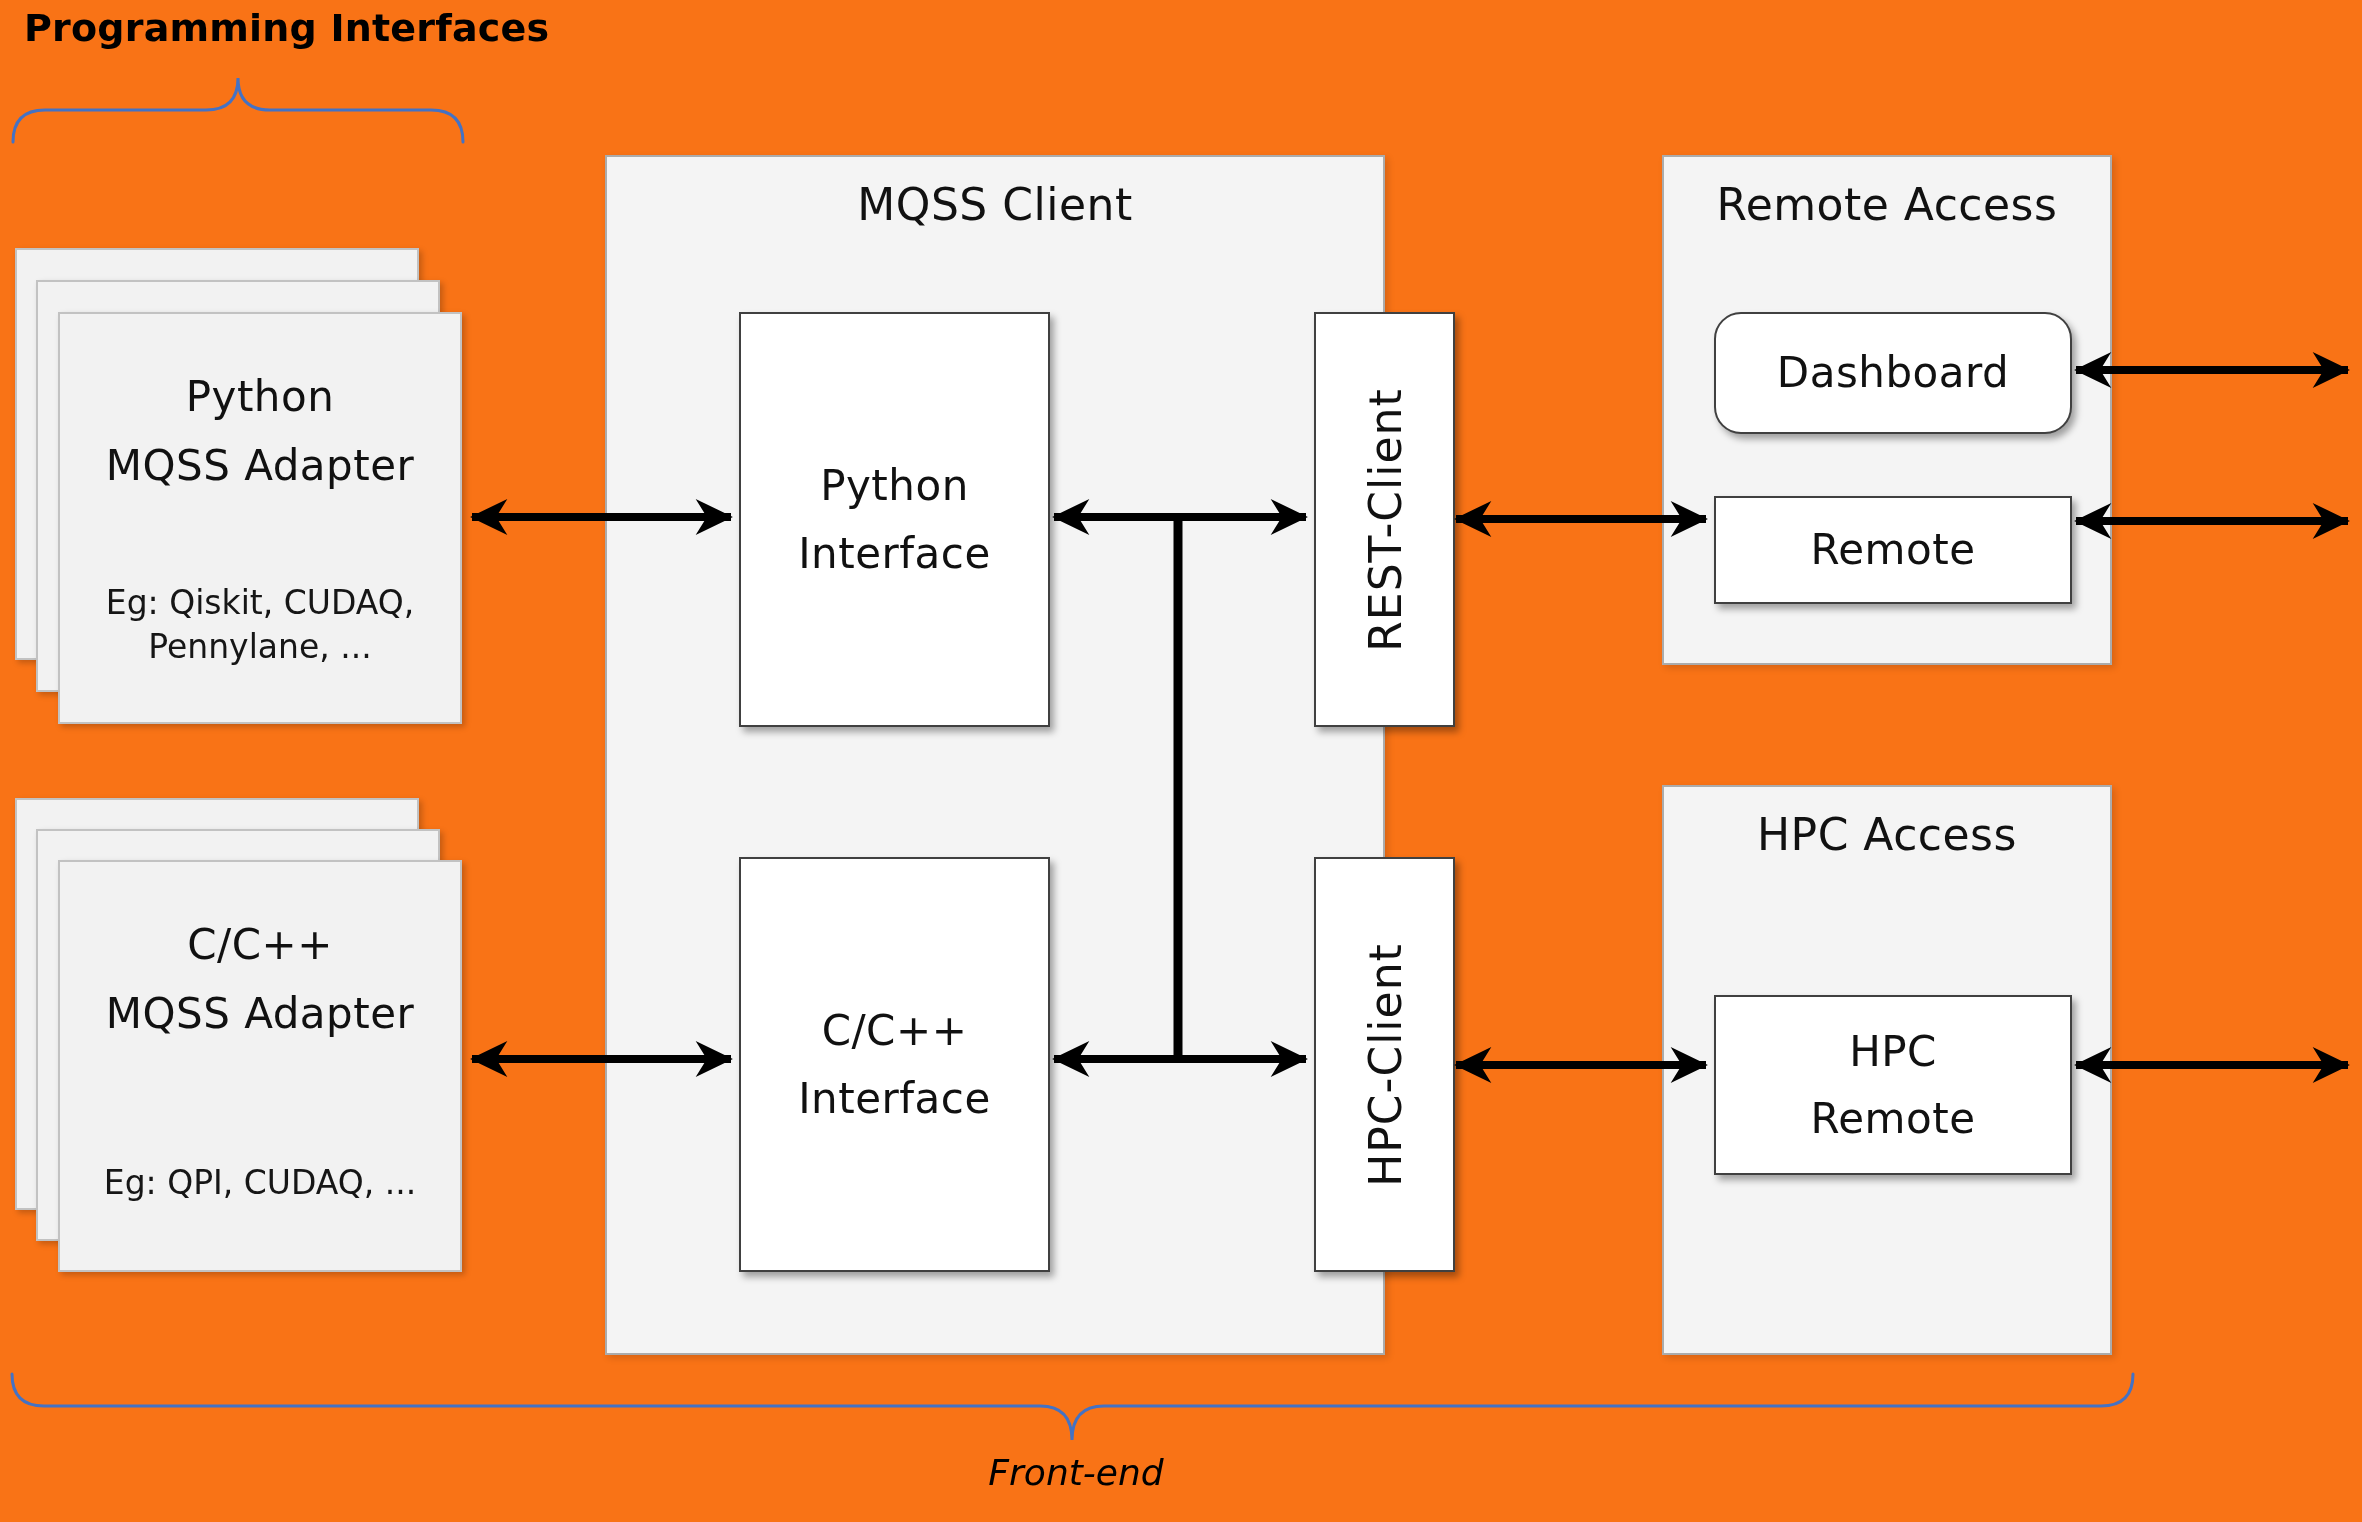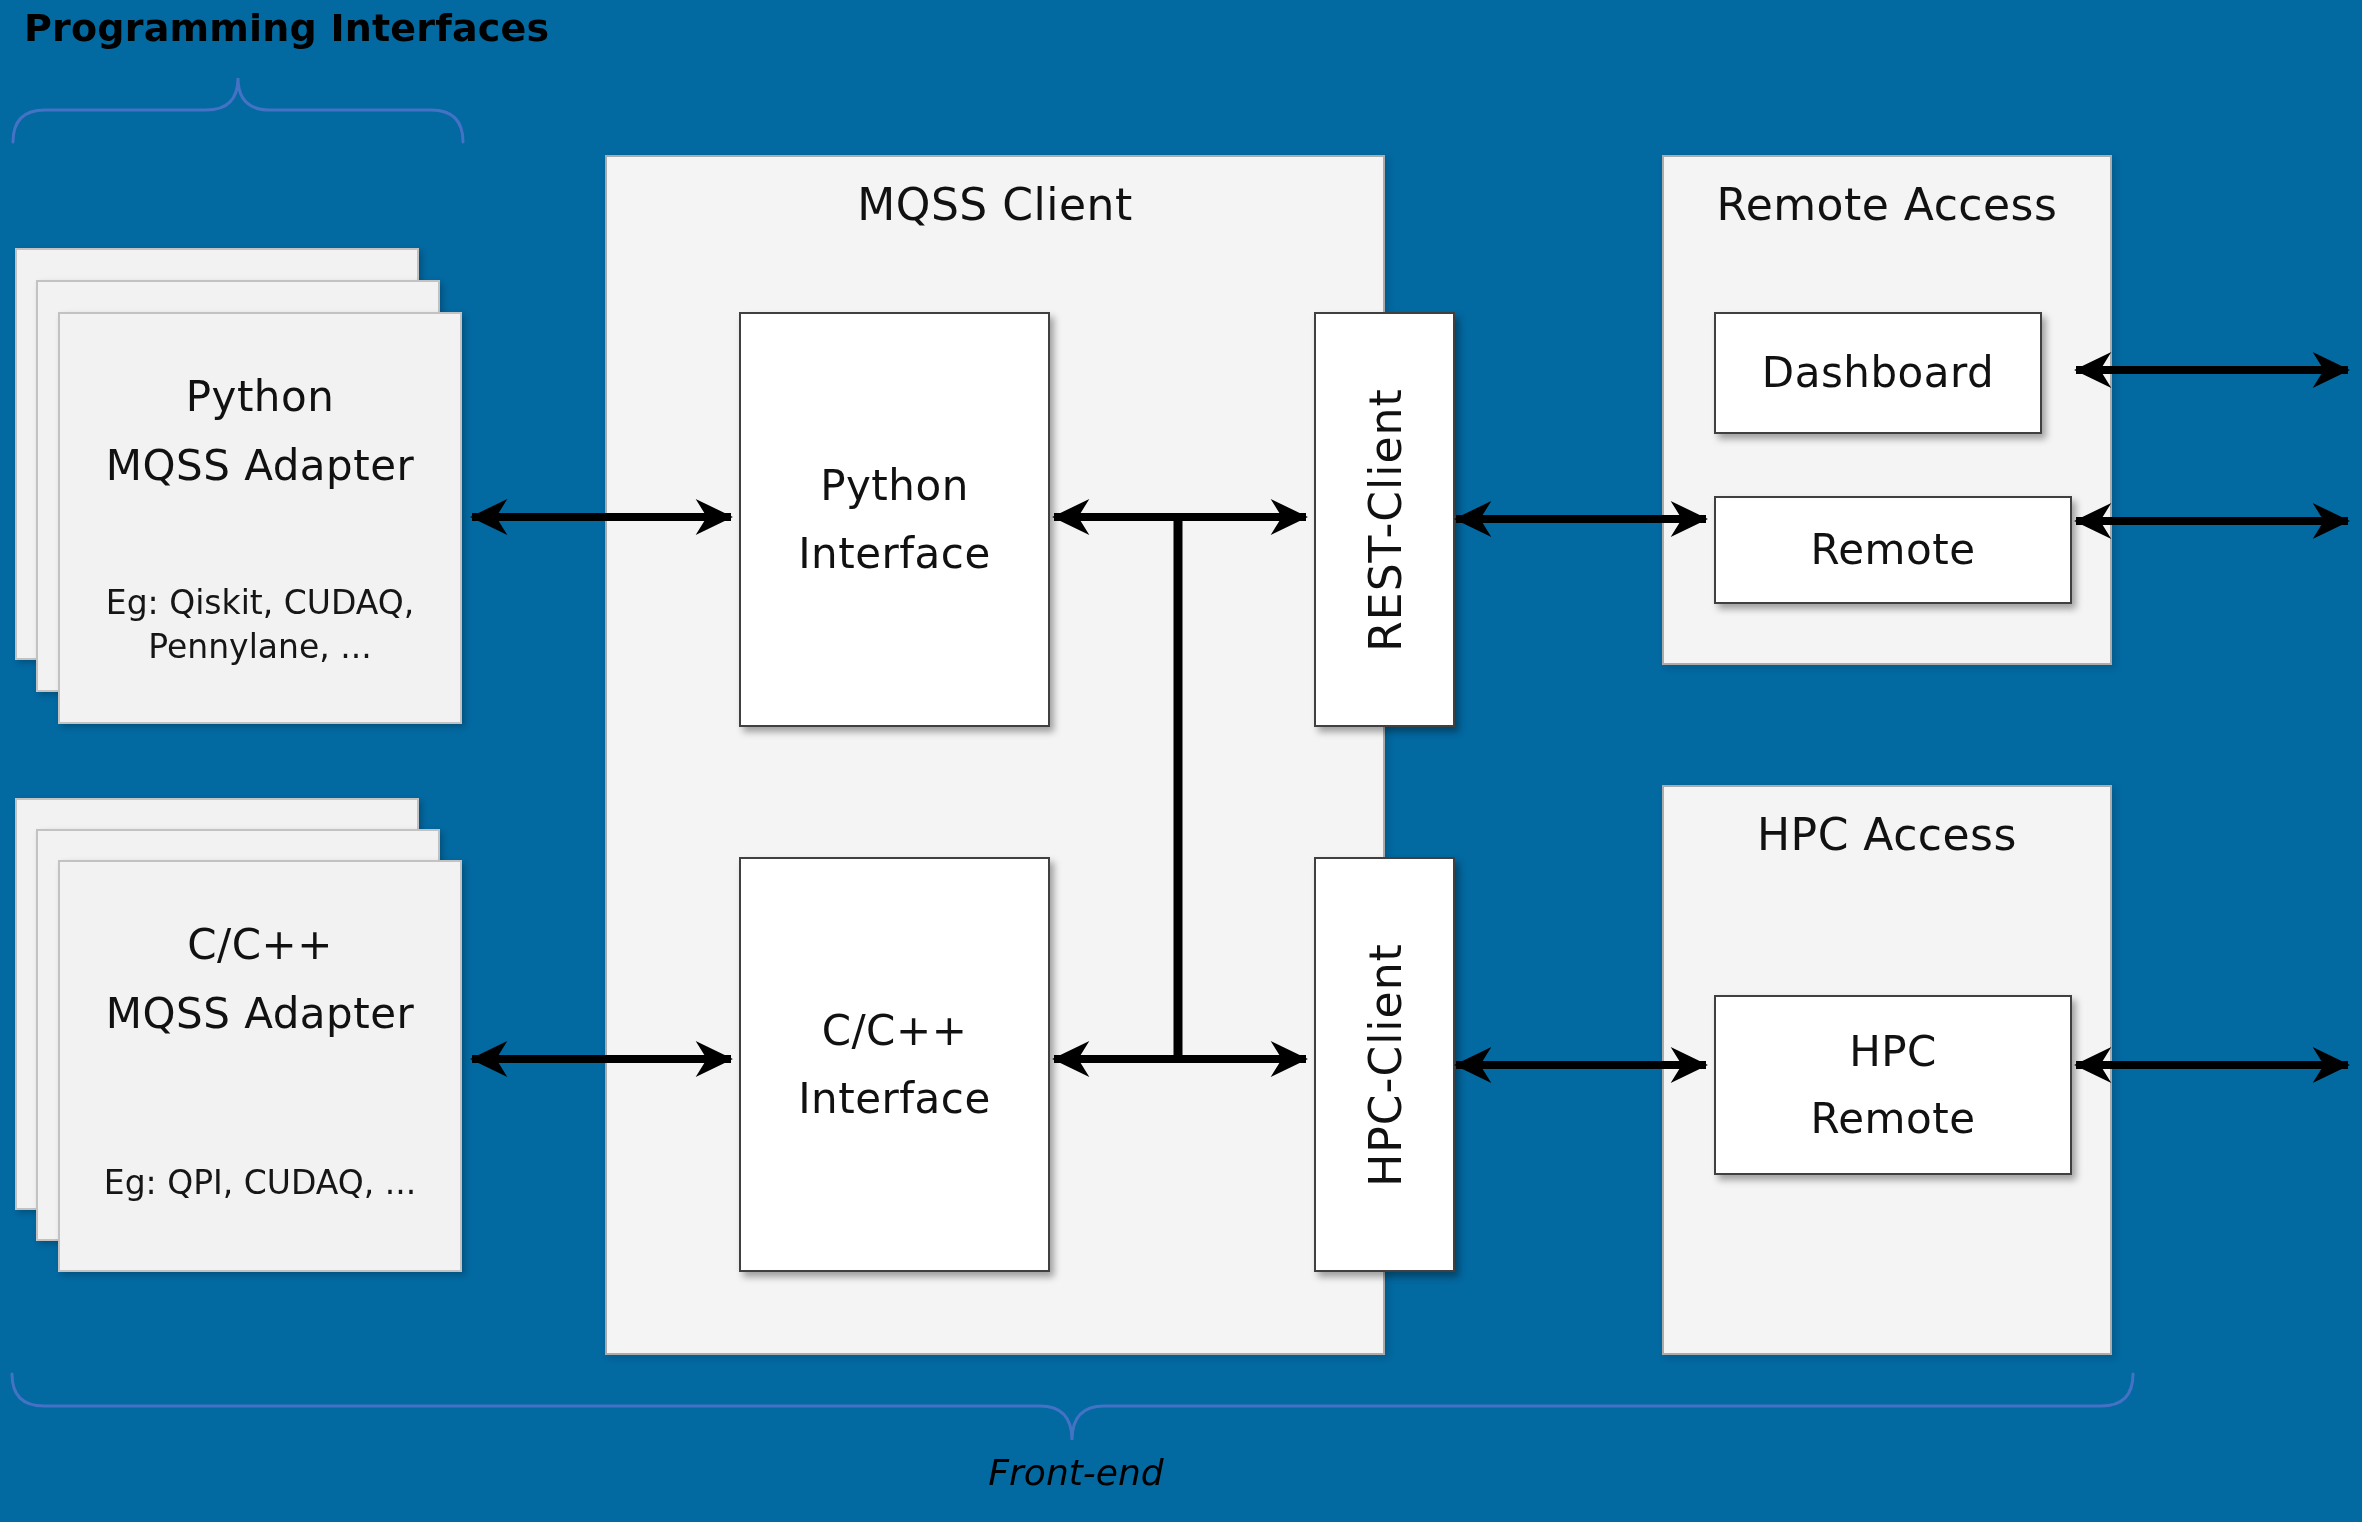--- a/index.html
+++ b/index.html
@@ -5,21 +5,21 @@
   html, body {
     margin: 0;
     padding: 0;
     background: #ffffff;
     font-family: "DejaVu Sans", "Liberation Sans", sans-serif;
   }
   #canvas {
     position: relative;
     width: 2362px;
     height: 1522px;
-    background: #0369a1;
+    background: #f97316;
     overflow: hidden;
   }
 
   
   .panel {
     position: absolute;
     background: #f4f4f4;
     border: 2px solid #ababab;
     box-shadow: 3px 3px 7px rgba(0,0,0,0.14);
     box-sizing: border-box;
@@ -184,21 +184,21 @@
     </div>
 
     <div class="white-box" style="left:707px; top:700px; width:141px; height:415px;">
       <div class="vlabel">HPC-Client</div>
     </div>
   </div>
 
   <div class="panel" style="left:1662px; top:155px; width:450px; height:510px;">
     <div class="panel-title">Remote Access</div>
 
-    <div class="white-box" style="left:50px; top:155px; width:328px; height:122px;">
+    <div class="white-box" style="left:50px; top:155px; width:358px; height:122px;border-radius:27px;">
       <div class="lines">Dashboard</div>
     </div>
 
     <div class="white-box" style="left:50px; top:303px; width:358px; height:108px;margin-top:36px;">
       <div class="lines">Remote</div>
     </div>
   </div>
 
   <div class="panel" style="left:1662px; top:785px; width:450px; height:570px;">
     <div class="panel-title">HPC Access</div>

